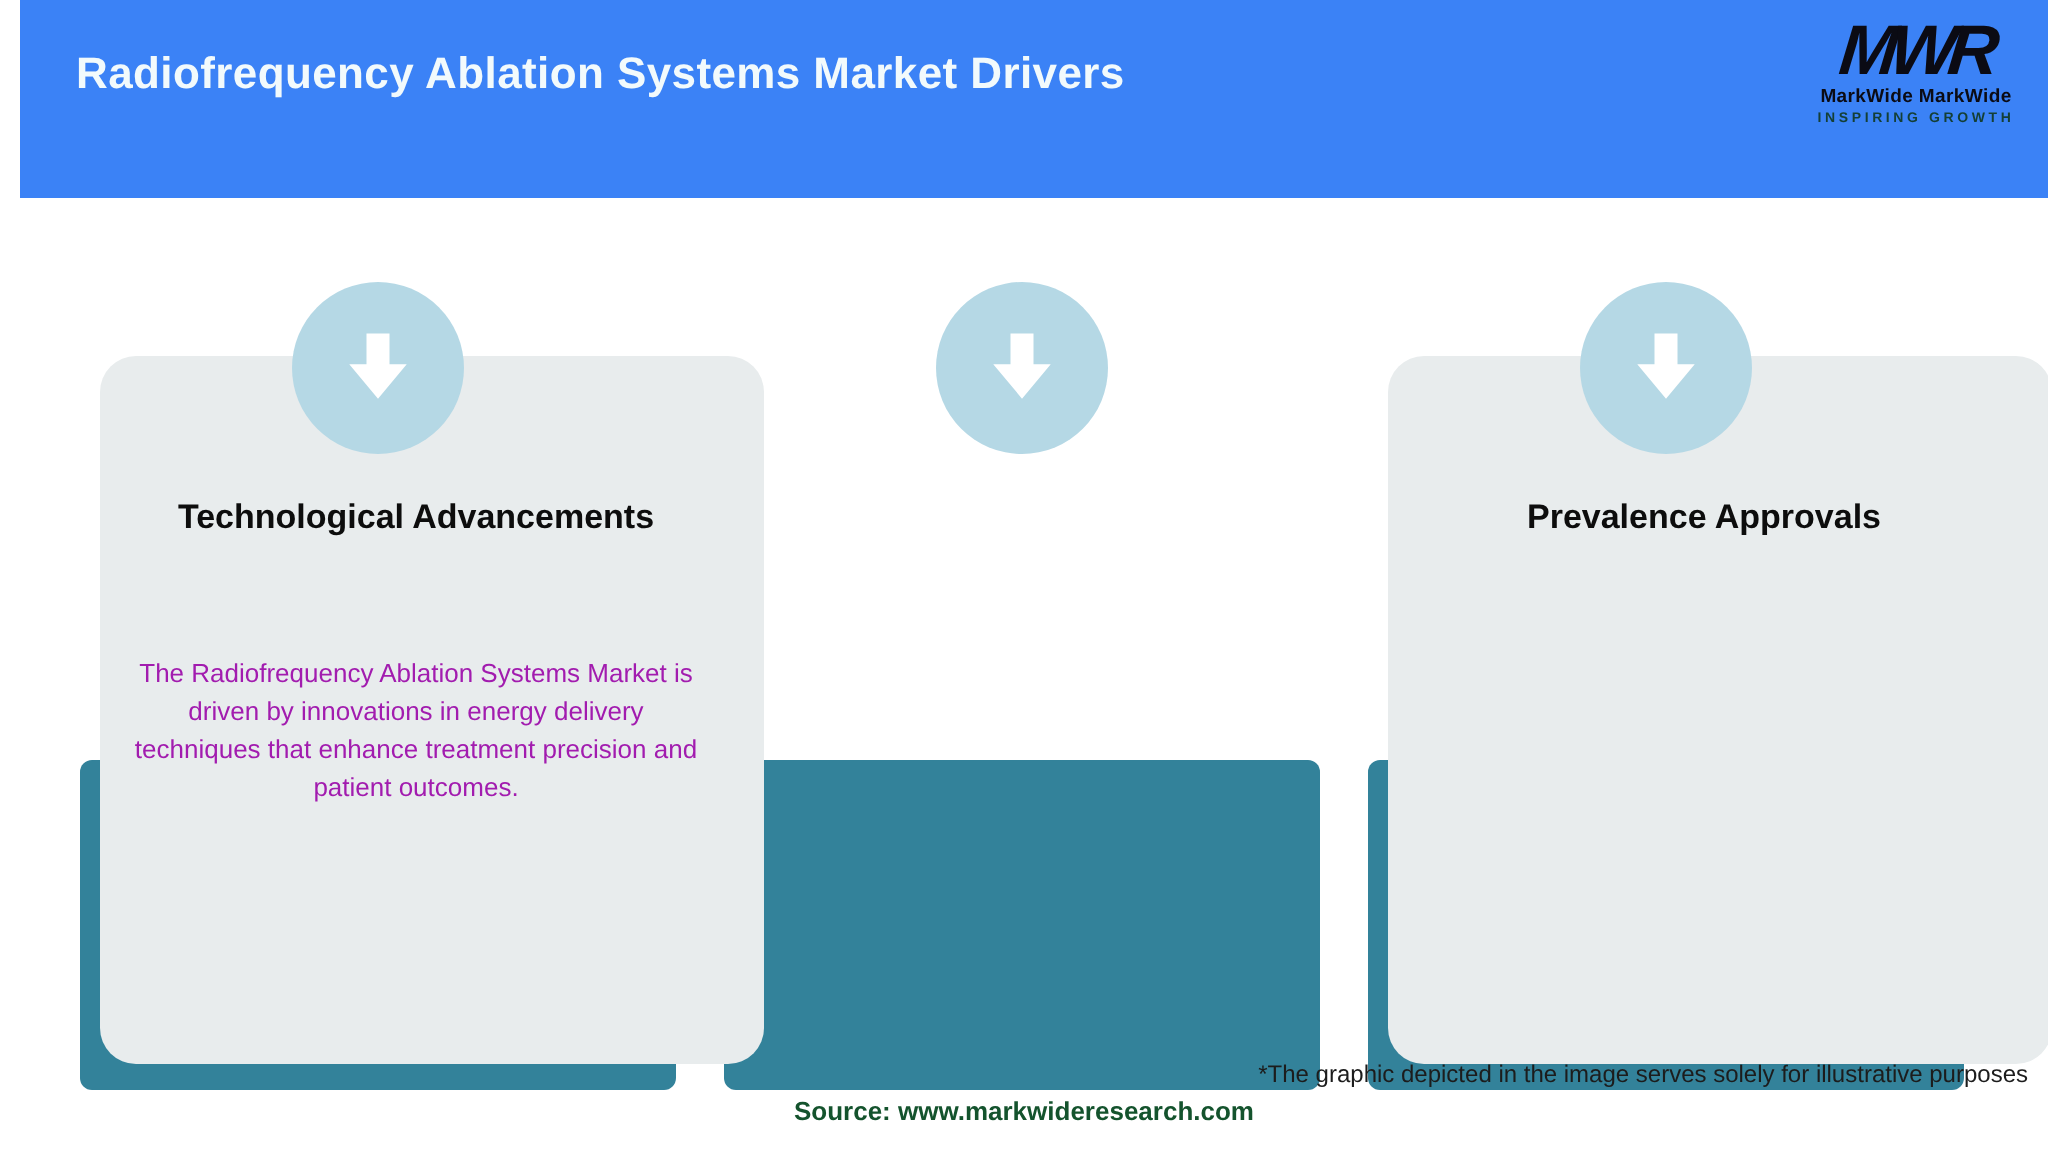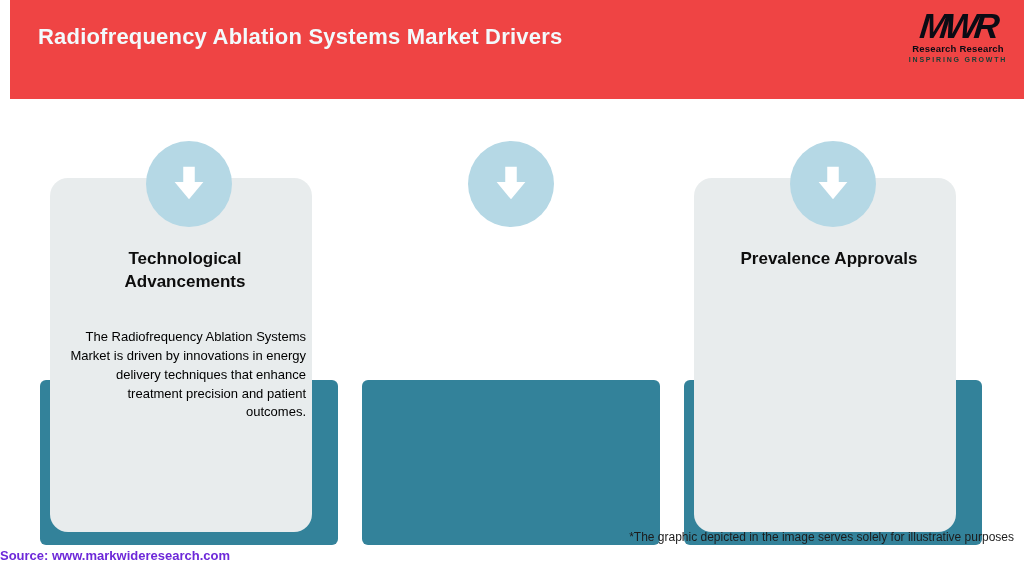--- a/index.html
+++ b/index.html
@@ -4,21 +4,21 @@
 <style>
   html,body{margin:0;padding:0;}
   body{
     width:1024px;height:576px;position:relative;overflow:hidden;
     background:#ffffff;
     font-family:"Liberation Sans", sans-serif;
   }
   
   .header{
     position:absolute;left:10px;top:0;width:1014px;height:99px;
-    background:#ef4444;
+    background:#3b82f6;
   }
   .page-title{
     position:absolute;left:28px;top:24px;
     color:#f2fafc;font-size:22px;font-weight:bold;letter-spacing:.2px;
   }
   .logo{
     position:absolute;right:12px;top:8px;width:108px;text-align:center;line-height:1;
   }
   .logo-monogram{
     font-size:35px;font-weight:900;font-style:italic;letter-spacing:-4px;
@@ -33,55 +33,55 @@
   
   .card-group{position:absolute;top:141px;width:298px;height:404px;}
   .card-group.g1{left:40px;}
   .card-group.g2{left:362px;}
   .card-group.g3{left:684px;}
   .card-backdrop{
     position:absolute;left:0;top:239px;width:298px;height:165px;
     background:#33829a;border-radius:6px;z-index:0;
   }
   .card{
-    position:absolute;left:10px;top:37px;width:262px;height:354px;
+    position:absolute;left:10px;top:37px;width:332px;height:354px;
     background:#e8eced;border-radius:18px;z-index:1;
-    box-sizing:border-box;padding:70px 2px 0 10px;
+    box-sizing:border-box;padding:70px 26px 0 10px;
   }
   .icon-circle{
     position:absolute;left:50%;top:0;transform:translateX(-50%);
     width:86px;height:86px;border-radius:50%;background:#b5d8e5;z-index:2;
     display:flex;align-items:center;justify-content:center;
   }
   .icon-circle svg{width:46px;height:46px;display:block;}
   .card-title{
     text-align:center;font-size:17px;font-weight:bold;color:#0d0d0d;
     line-height:1.35;min-height:80px;padding:0 14px;box-sizing:border-box;
   }
   .card-body{
-    font-size:13px;line-height:1.45;color:#000000;text-align:right;padding:0 4px;
+    font-size:13px;line-height:1.45;color:#a21caf;text-align:center;padding:0 4px;
   }
   
   .source-text{
-    position:absolute;left:0;right:0;top:548px;text-align:left;
-    font-size:13px;font-weight:bold;color:#6d28d9;
+    position:absolute;left:0;right:0;top:548px;text-align:center;
+    font-size:13px;font-weight:bold;color:#14532d;
   }
   .disclaimer-text{
     position:absolute;right:10px;top:530px;
     font-size:12px;color:#1c1c1c;
   }
 </style>
 </head>
 <body>
 
 <div class="header">
   <div class="page-title">Radiofrequency Ablation Systems Market Drivers</div>
   <div class="logo">
     <div class="logo-monogram">MWR</div>
-    <div class="logo-name">Research Research</div>
+    <div class="logo-name">MarkWide MarkWide</div>
     <div class="logo-tagline">INSPIRING GROWTH</div>
   </div>
 </div>
 
 <div class="card-group g1">
   <div class="card-backdrop"></div>
   <div class="card">
     <div class="card-title">Technological Advancements</div>
     <div class="card-body">The Radiofrequency Ablation Systems Market is driven by innovations in energy delivery techniques that enhance treatment precision and patient outcomes.</div>
   </div>

